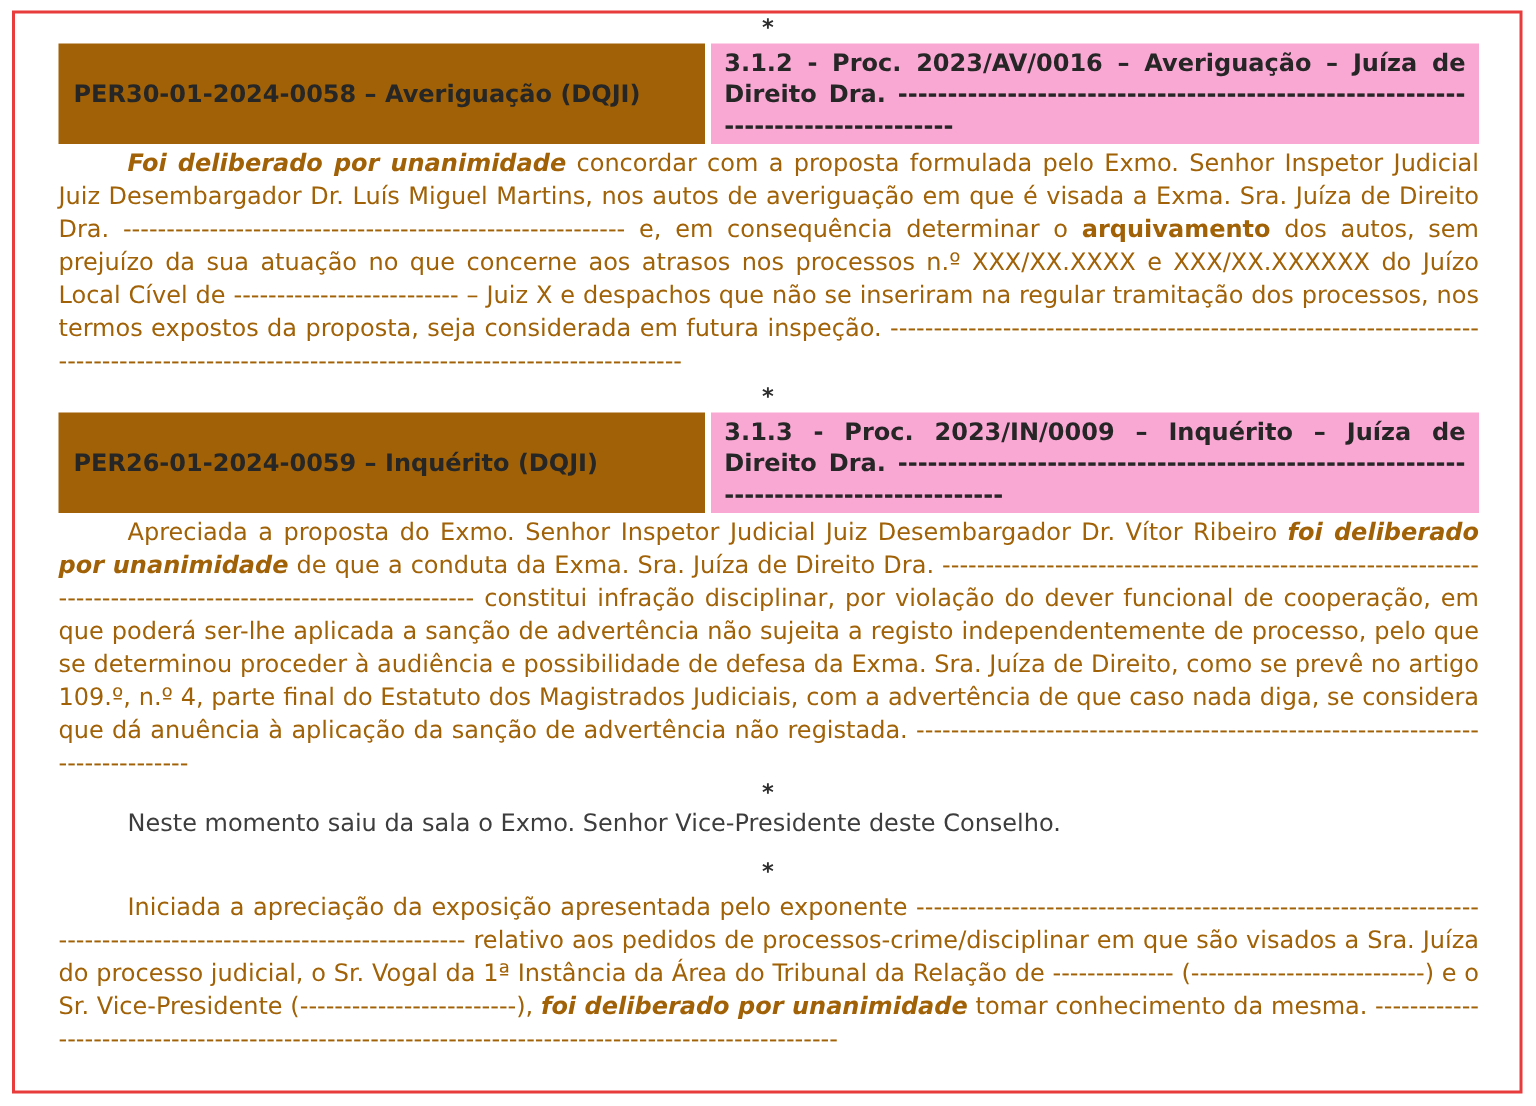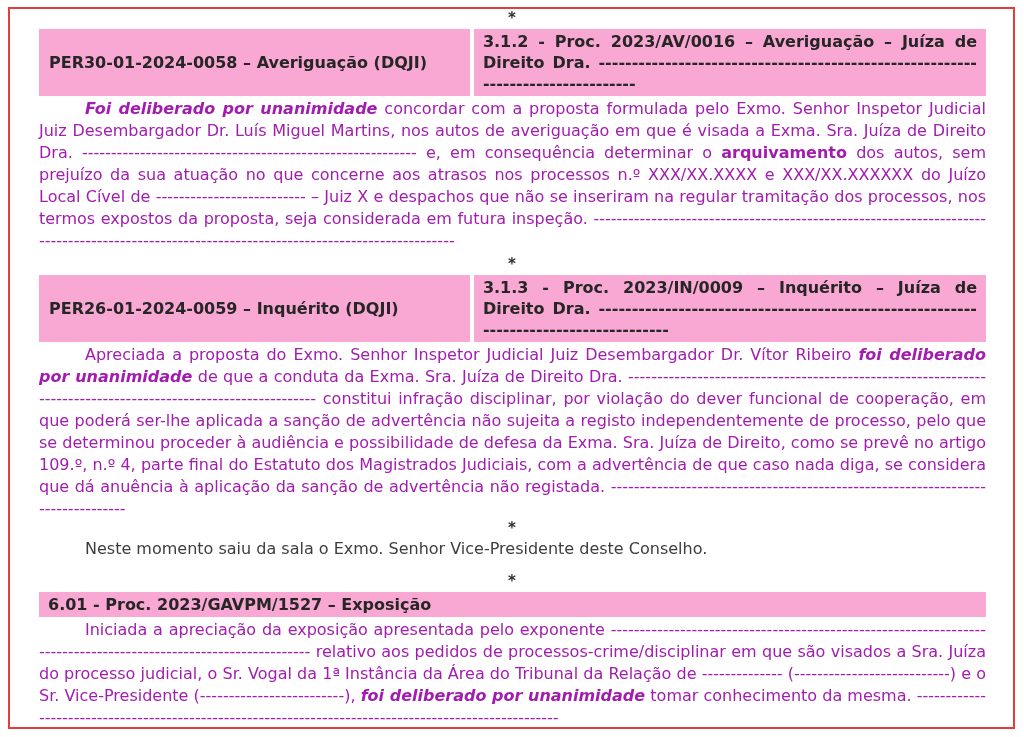--- a/index.html
+++ b/index.html
@@ -24,38 +24,38 @@
   .star.gap-before{margin-top:13px;}
   .star.small-gap-before{margin-top:4px;}
   .hdr{
     display:flex;gap:4px;
     margin:2px 0 2px 0;
     font-weight:700;color:#262626;
     font-size:16px;
   }
   .hdr .cell-left{
     flex:0 0 45.5%;
-    background:#f9a8d4;
+    background:#a16207;
     display:flex;align-items:center;
     padding:3px 10px;box-sizing:border-box;text-align:right;
   }
   .hdr .cell-right{
     flex:1 1 auto;
     background:#f9a8d4;
     padding:2px 9px;box-sizing:border-box;
     text-align:justify;
     line-height:21px;
     overflow-wrap:break-word;
   }
   .para{
     font-size:16px;line-height:22px;
     text-align:justify;
     text-indent:46px;
     overflow-wrap:break-word;
-    color:#a21caf;
+    color:#a16207;
     margin:0;
   }
   .note{
     font-size:16px;line-height:22px;
     text-indent:46px;margin:1px 0 0 0;
     color:#3d3d3d;
   }
   .b{font-weight:700;}
   .bi{font-weight:700;font-style:italic;}
 </style>
@@ -90,20 +90,17 @@
 
   <p class="para"><span>Apreciada a proposta do Exmo. Senhor Inspetor Judicial Juiz Desembargador Dr. Vítor Ribeiro </span><span class="bi">foi deliberado por unanimidade</span><span> de que a conduta da Exma. Sra. Juíza de Direito Dra. -------------------------------------------------------------------------------------------------------------- constitui infração disciplinar, por violação do dever funcional de cooperação, em que poderá ser-lhe aplicada a sanção de advertência não sujeita a registo independentemente de processo, pelo que se determinou proceder à audiência e possibilidade de defesa da Exma. Sra. Juíza de Direito, como se prevê no artigo 109.º, n.º 4, parte final do Estatuto dos Magistrados Judiciais, com a advertência de que caso nada diga, se considera que dá anuência à aplicação da sanção de advertência não registada. --------------------------------------------------------------------------------</span></p>
 
   <div class="star">*</div>
 
   <p class="note">Neste momento saiu da sala o Exmo. Senhor Vice-Presidente deste Conselho.</p>
 
   <div class="star gap-before">*</div>
 
   <div class="hdr">
-    <div class="cell-right">
-      <span>6.01 - Proc. 2023/GAVPM/1527 – Exposição</span>
-    </div>
   </div>
 
   <p class="para"><span>Iniciada a apreciação da exposição apresentada pelo exponente ---------------------------------------------------------------------------------------------------------------- relativo aos pedidos de processos-crime/disciplinar em que são visados a Sra. Juíza do processo judicial, o Sr. Vogal da 1ª Instância da Área do Tribunal da Relação de -------------- (---------------------------) e o Sr. Vice-Presidente (-------------------------), </span><span class="bi">foi deliberado por unanimidade</span><span> tomar conhecimento da mesma. ------------------------------------------------------------------------------------------------------</span></p>
 
 </div>
 
 </body></html>

